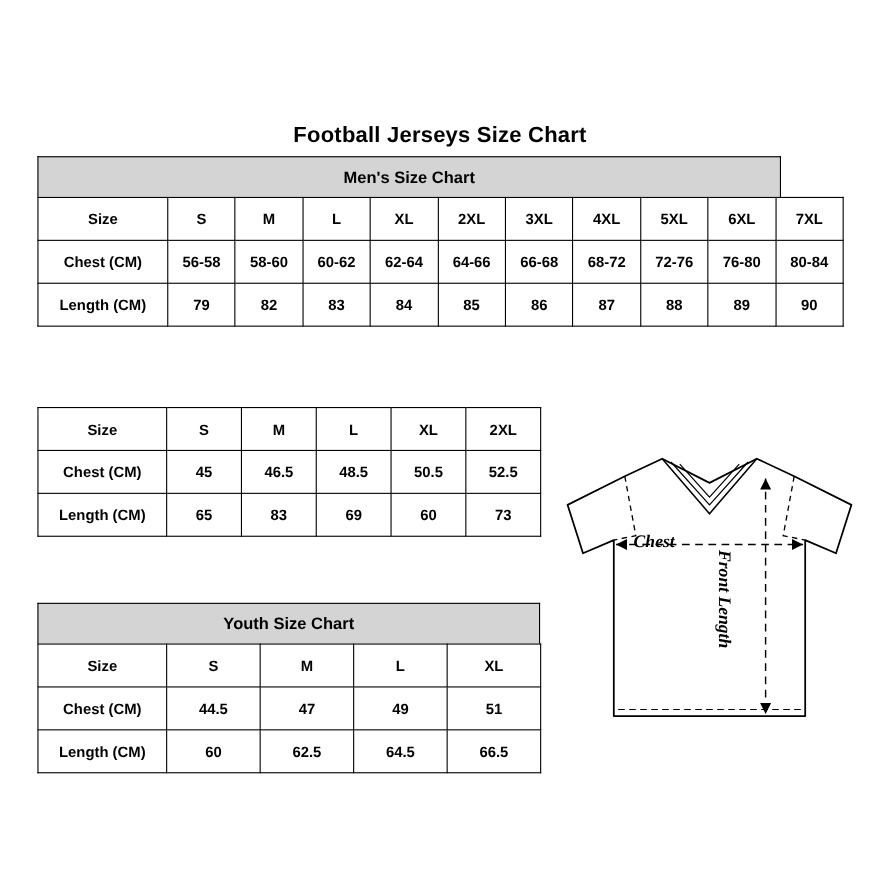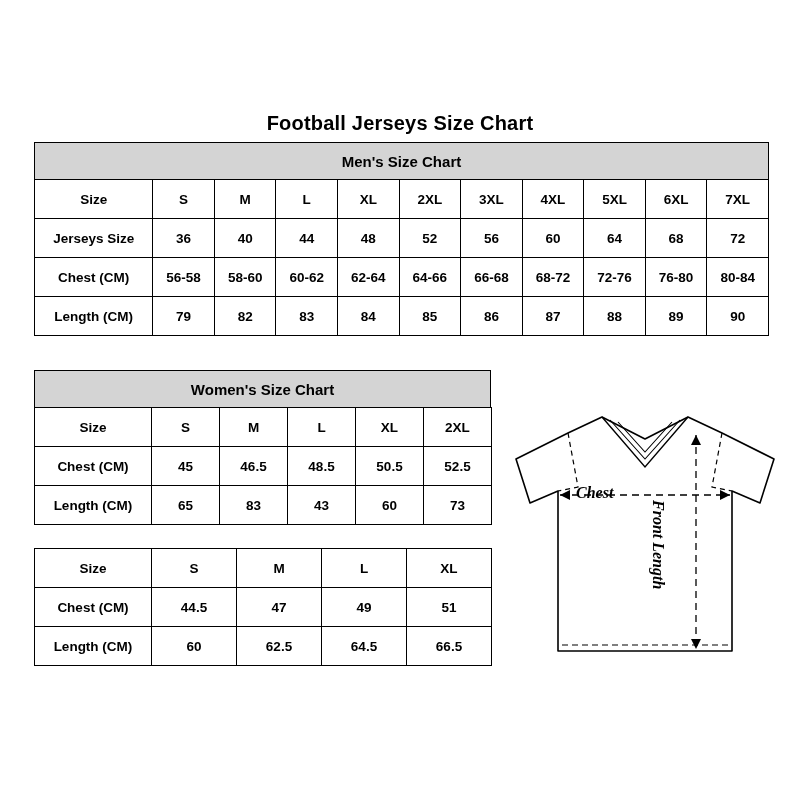--- a/index.html
+++ b/index.html
@@ -70,21 +70,21 @@
   
   #mens-wrap {
     position: absolute;
     left: 34px;
     top: 142px;
     width: 732px;
   }
   #mens-table { width: 732px; }
   #mens-table col.lbl { width: 118px; }
   #mens-table col.dat { width: 61.4px; }
-  #mens-table caption { width: 735px; }
+  #mens-table caption { width: 676px; }
 
   
   #womens-wrap {
     position: absolute;
     left: 34px;
     top: 370px;
     width: 457px;
   }
   #womens-table { width: 457px; }
   #womens-table col.lbl { width: 117px; }
@@ -163,33 +163,20 @@
           <td>L</td>
           <td>XL</td>
           <td>2XL</td>
           <td>3XL</td>
           <td>4XL</td>
           <td>5XL</td>
           <td>6XL</td>
           <td>7XL</td>
         </tr>
         <tr>
-          <td class="rowlabel">Jerseys Size</td>
-          <td>36</td>
-          <td>40</td>
-          <td>44</td>
-          <td>48</td>
-          <td>52</td>
-          <td>56</td>
-          <td>60</td>
-          <td>64</td>
-          <td>68</td>
-          <td>72</td>
-        </tr>
-        <tr>
           <td class="rowlabel">Chest (CM)</td>
           <td>56-58</td>
           <td>58-60</td>
           <td>60-62</td>
           <td>62-64</td>
           <td>64-66</td>
           <td>66-68</td>
           <td>68-72</td>
           <td>72-76</td>
           <td>76-80</td>
@@ -207,21 +194,20 @@
           <td>88</td>
           <td>89</td>
           <td>90</td>
         </tr>
       </tbody>
     </table>
   </div>
 
   <div id="womens-wrap">
     <table class="size-table" id="womens-table">
-      <caption>Women's Size Chart</caption>
       <colgroup>
         <col class="lbl">
         <col class="dat">
           <col class="dat">
           <col class="dat">
           <col class="dat">
           <col class="dat">
       </colgroup>
       <tbody>
         <tr>
@@ -237,30 +223,31 @@
           <td>45</td>
           <td>46.5</td>
           <td>48.5</td>
           <td>50.5</td>
           <td>52.5</td>
         </tr>
         <tr>
           <td class="rowlabel">Length (CM)</td>
           <td>65</td>
           <td>83</td>
-          <td>43</td>
+          <td>69</td>
           <td>60</td>
           <td>73</td>
         </tr>
       </tbody>
     </table>
   </div>
 
   <div id="youth-wrap">
     <table class="size-table" id="youth-table">
+      <caption>Youth Size Chart</caption>
       <colgroup>
         <col class="lbl">
         <col class="dat">
           <col class="dat">
           <col class="dat">
           <col class="dat">
       </colgroup>
       <tbody>
         <tr>
           <td class="rowlabel">Size</td>

